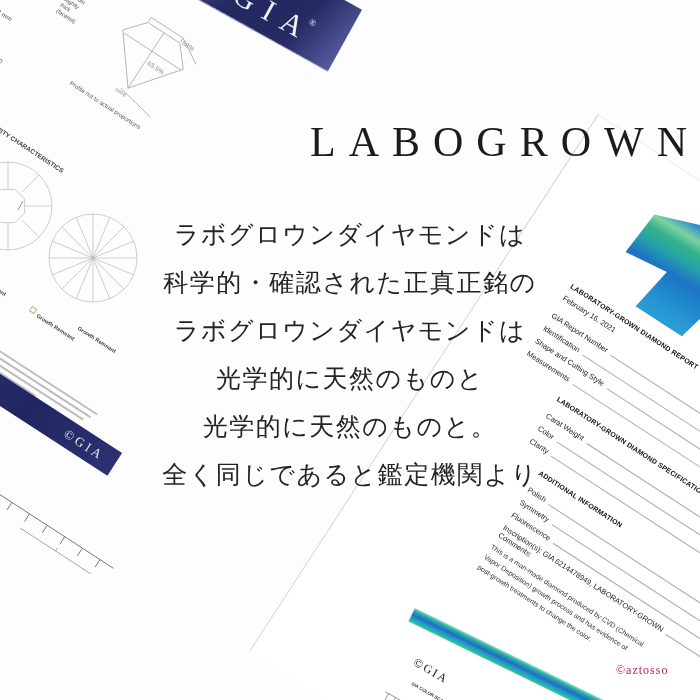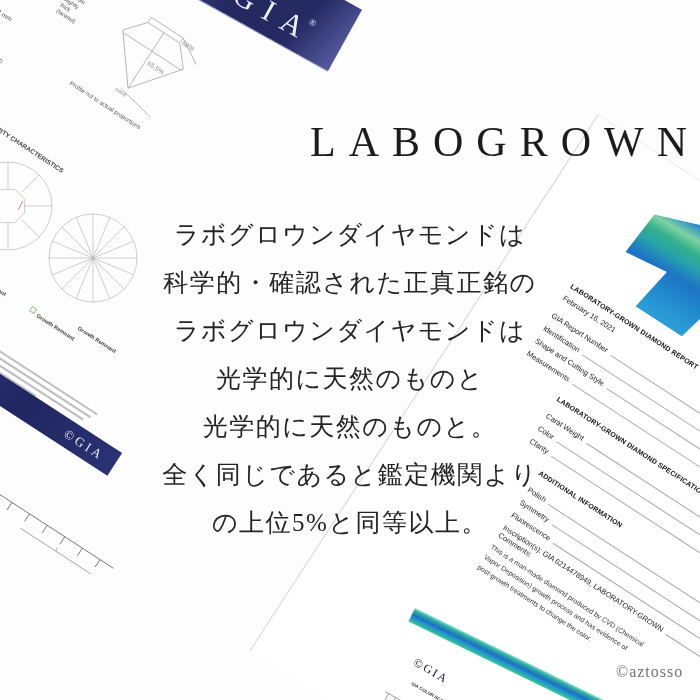--- a/index.html
+++ b/index.html
@@ -52,21 +52,21 @@
   .rc-note{font-size:7px;color:#333;height:12px;white-space:nowrap;}
   .sec2{margin-left:50px;} .sec3{margin-left:75px;}
 
   
   .stripe{left:415px;top:608px;width:215px;height:15px;
       background:linear-gradient(to bottom,#8adfd2 0%,#2fae9f 18%,#1b6fc3 48%,#2492d2 66%,#2cb89f 88%,#49cfa0 100%);}
   .gia-small{font-family:"Liberation Serif","DejaVu Serif",serif;font-size:12px;
       letter-spacing:2px;color:#23233f;white-space:nowrap;}
   .scale-label{font-size:4.5px;font-weight:bold;color:#333;white-space:nowrap;}
   .watermark{left:616px;top:663px;font-family:"Liberation Serif","DejaVu Serif",serif;
-      font-size:16px;letter-spacing:1px;color:#737373;white-space:nowrap;}
+      font-size:12px;letter-spacing:1px;color:#be185d;white-space:nowrap;}
 
   svg{display:block;overflow:visible;}
   svg text{font-family:"Liberation Sans",sans-serif;}
 </style>
 </head>
 <body>
 
 <div id="canvas">
 
   <div class="abs r33 micro" style="left:-12px;top:0px;">x 5.34 mm</div>
@@ -215,18 +215,17 @@
   </svg>
 
   <div class="abs title">LABOGROWN</div>
   <div class="abs jp-block">
     <div class="jp-line">ラボグロウンダイヤモンドは</div>
     <div class="jp-line">科学的・確認された正真正銘の</div>
     <div class="jp-line">ラボグロウンダイヤモンドは</div>
     <div class="jp-line">光学的に天然のものと</div>
     <div class="jp-line">光学的に天然のものと。</div>
     <div class="jp-line">全く同じであると鑑定機関より</div>
-    <div class="jp-line">の上位5%と同等以上。</div>
   </div>
 
   <div class="abs watermark">©aztosso</div>
 
 </div>
 
 </body></html>

